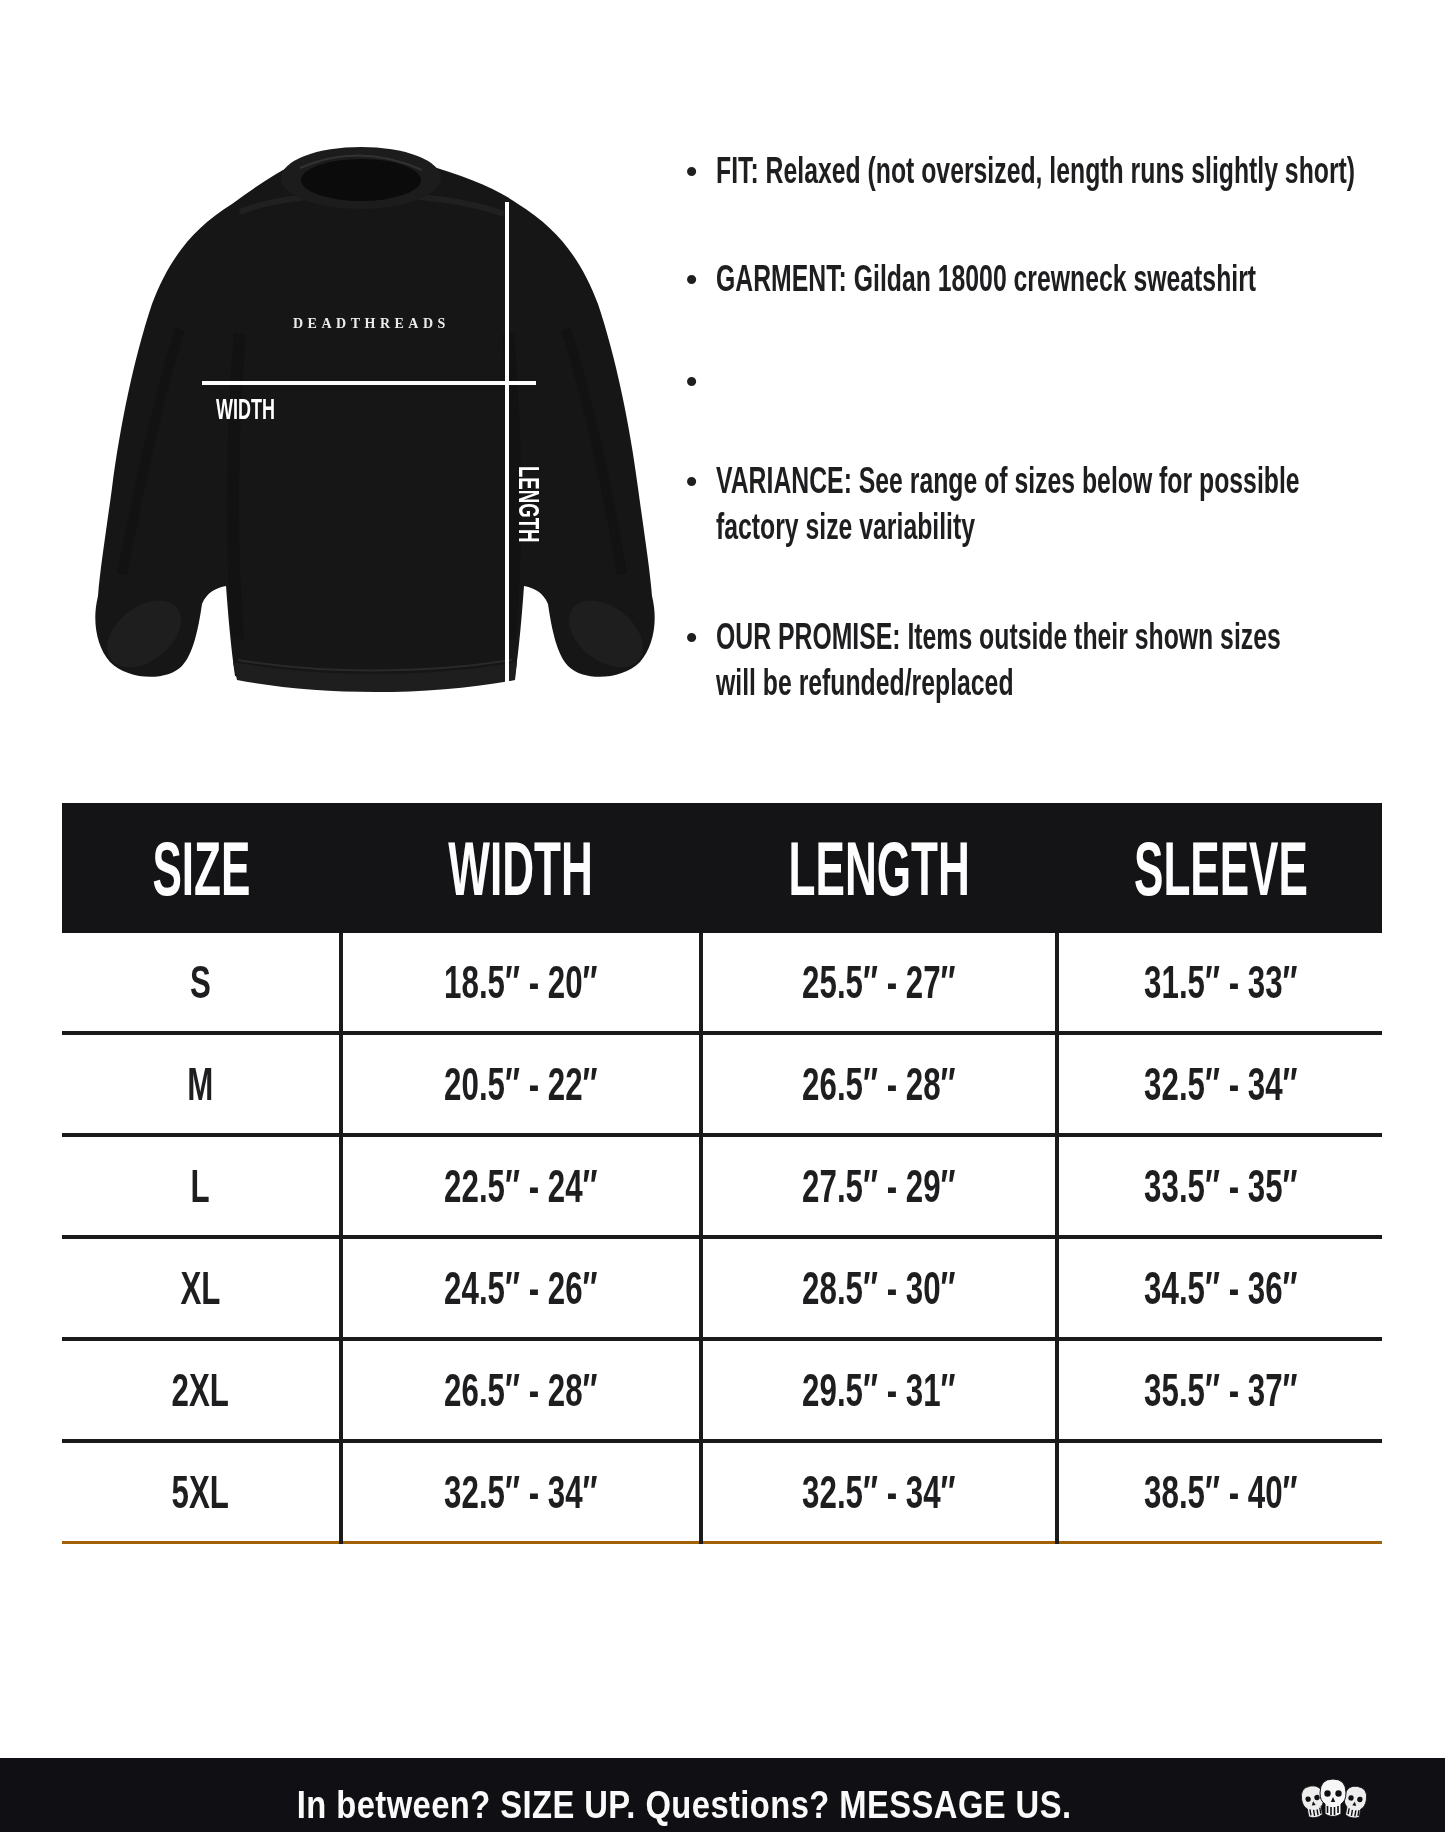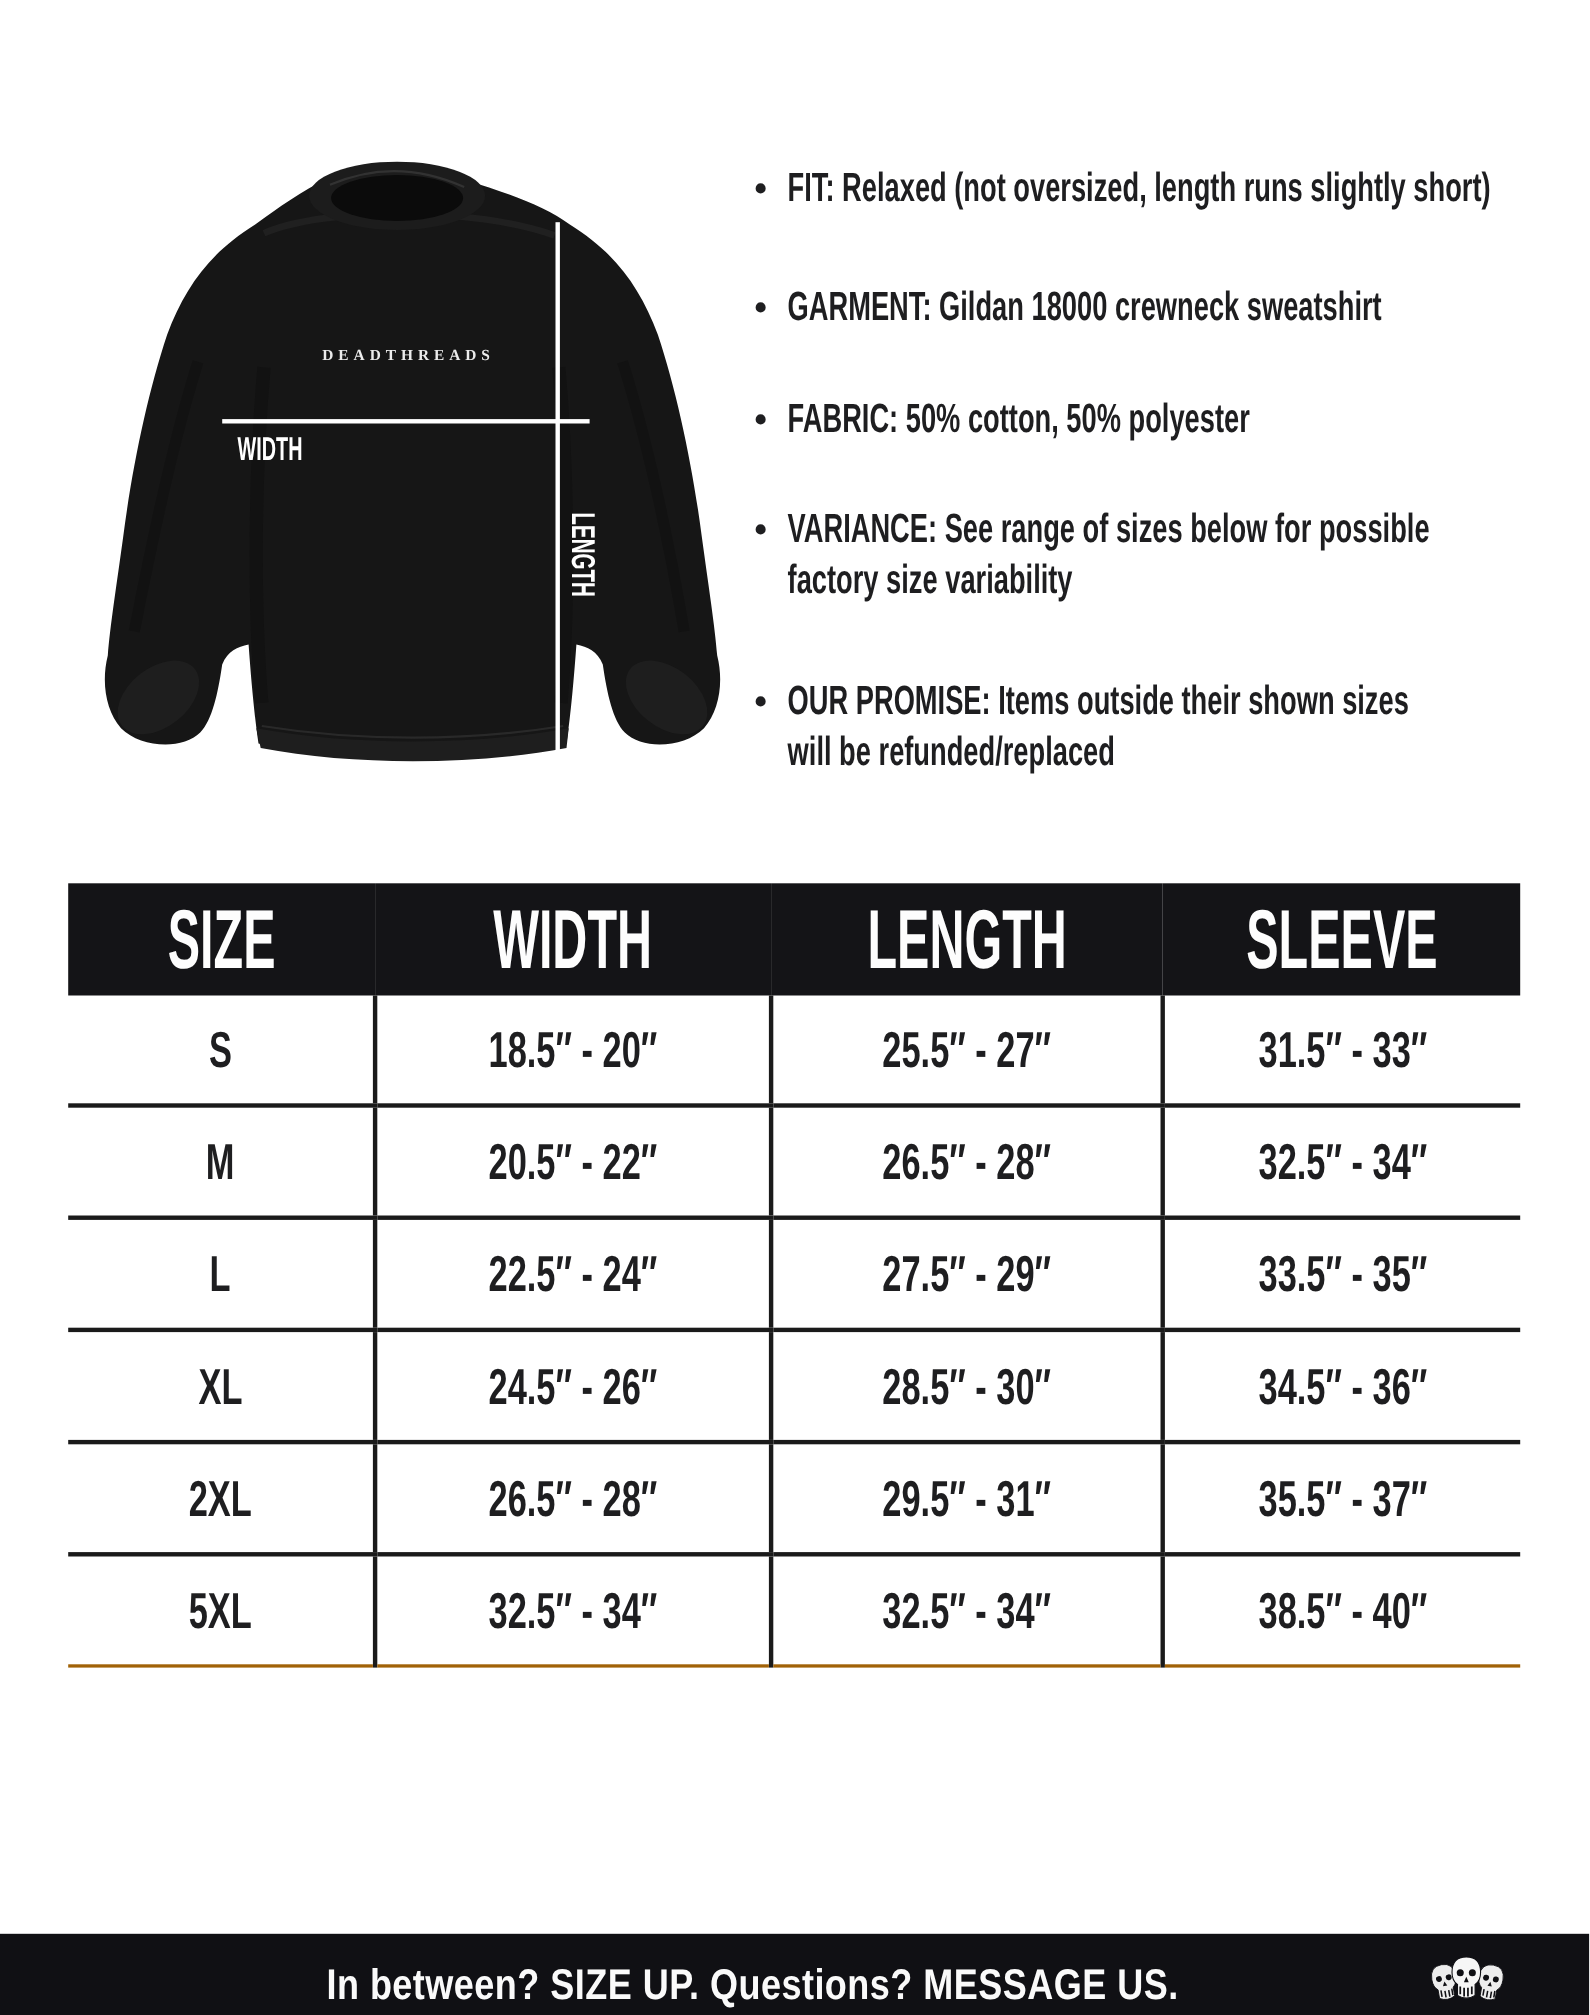--- a/index.html
+++ b/index.html
@@ -27,21 +27,21 @@
   .bullets li:nth-child(3){margin-bottom:54px;}
   .bullets li:nth-child(4){margin-bottom:64px;}
   .dot{flex:none;width:30px;font-size:32px;}
   .btext{display:flex;flex-direction:column;}
   .bline{display:block;transform:scaleX(.67);transform-origin:0 50%;white-space:nowrap;}
 
   
   table.size-table{position:absolute;left:62px;top:803px;width:1320px;border-collapse:collapse;
                    table-layout:fixed;}
   table.size-table th{height:102px;background:#141417;color:#fdfdfd;text-align:center;
-                      vertical-align:middle;padding:0;}
+                      vertical-align:middle;padding:14px;}
   table.size-table td{height:98px;text-align:center;vertical-align:middle;padding:0;
                       border-bottom:4px solid #1a1a1a;}
   table.size-table td + td{border-left:4px solid #1a1a1a;text-decoration:underline;}
   table.size-table tr:last-child td{border-bottom:3px solid #a16207;}
   .hd{display:inline-block;font-weight:700;font-size:76px;transform:scaleX(.58);white-space:nowrap;}
   .cell{display:inline-block;font-weight:700;font-size:46px;transform:scaleX(.68);
         white-space:nowrap;color:#1e1e20;}
 
   
   .footer{position:absolute;left:0;top:1738px;width:1445px;height:94px;background:#101014;
@@ -113,23 +113,20 @@
         </span>
     </li>
     <li>
       <span class="dot">•</span>
       <span class="btext">
           <span class="bline">GARMENT: Gildan 18000 crewneck sweatshirt</span>
         </span>
     </li>
     <li>
       <span class="dot">•</span>
-      <span class="btext">
-          <span class="bline">FABRIC: 50% cotton, 50% polyester</span>
-        </span>
     </li>
     <li>
       <span class="dot">•</span>
       <span class="btext">
         <span class="bline">VARIANCE: See range of sizes below for possible</span>
         <span class="bline">factory size variability</span>
       </span>
     </li>
     <li>
       <span class="dot">•</span>

